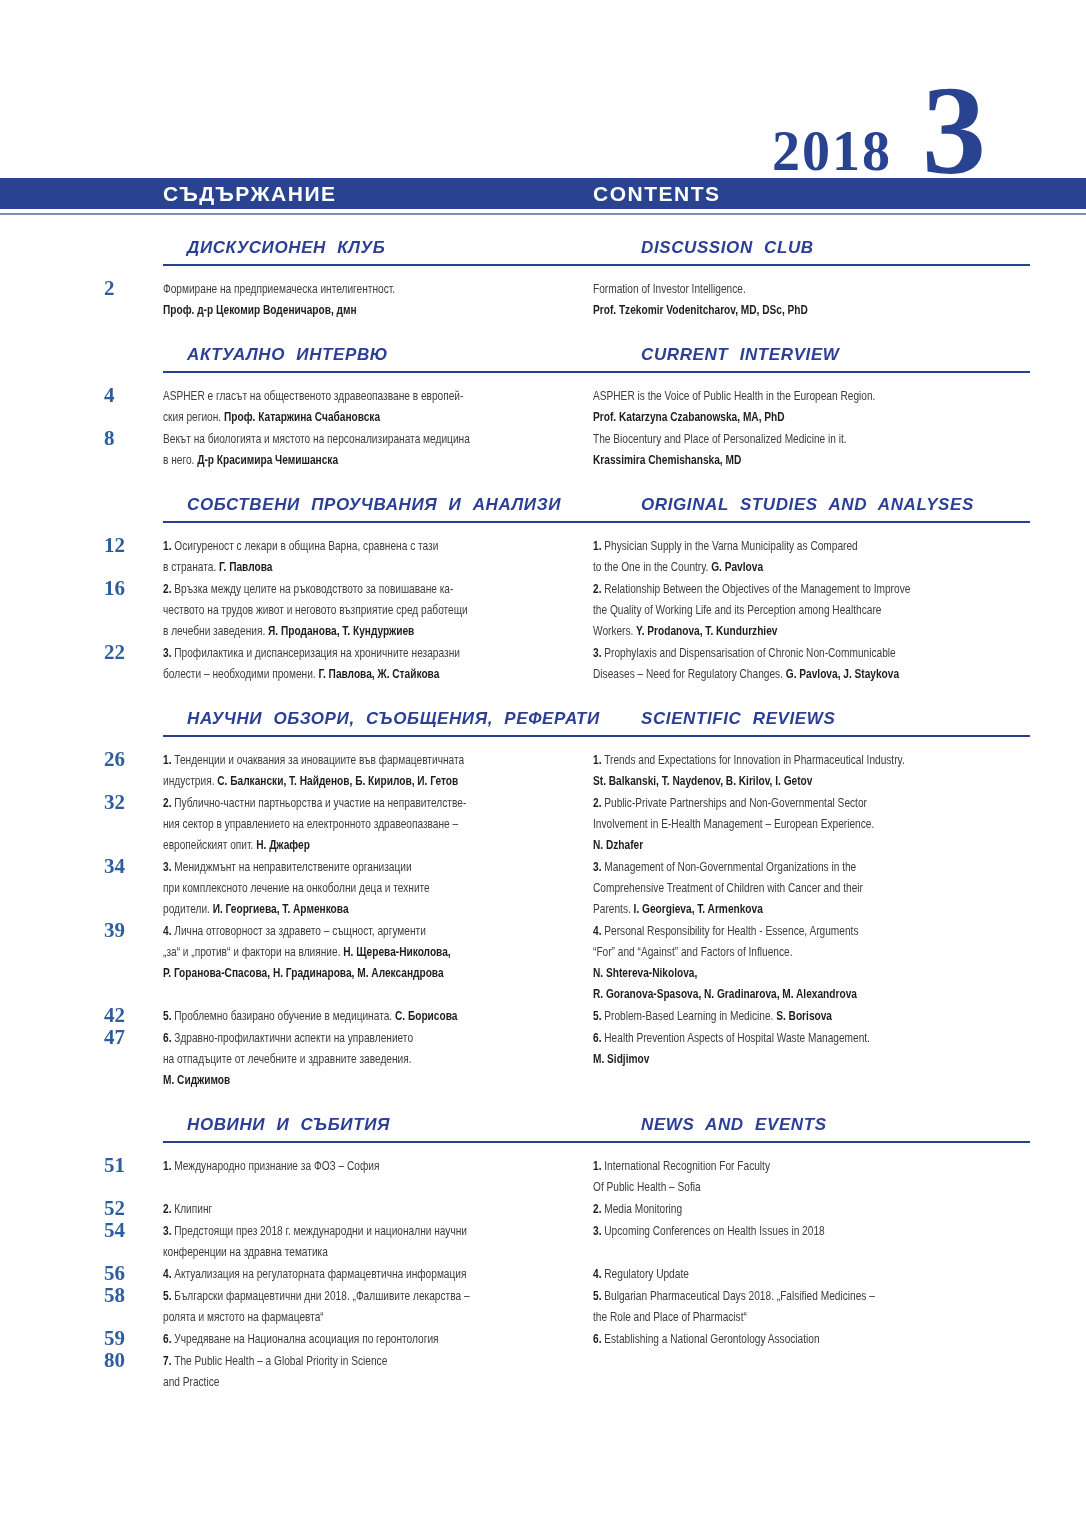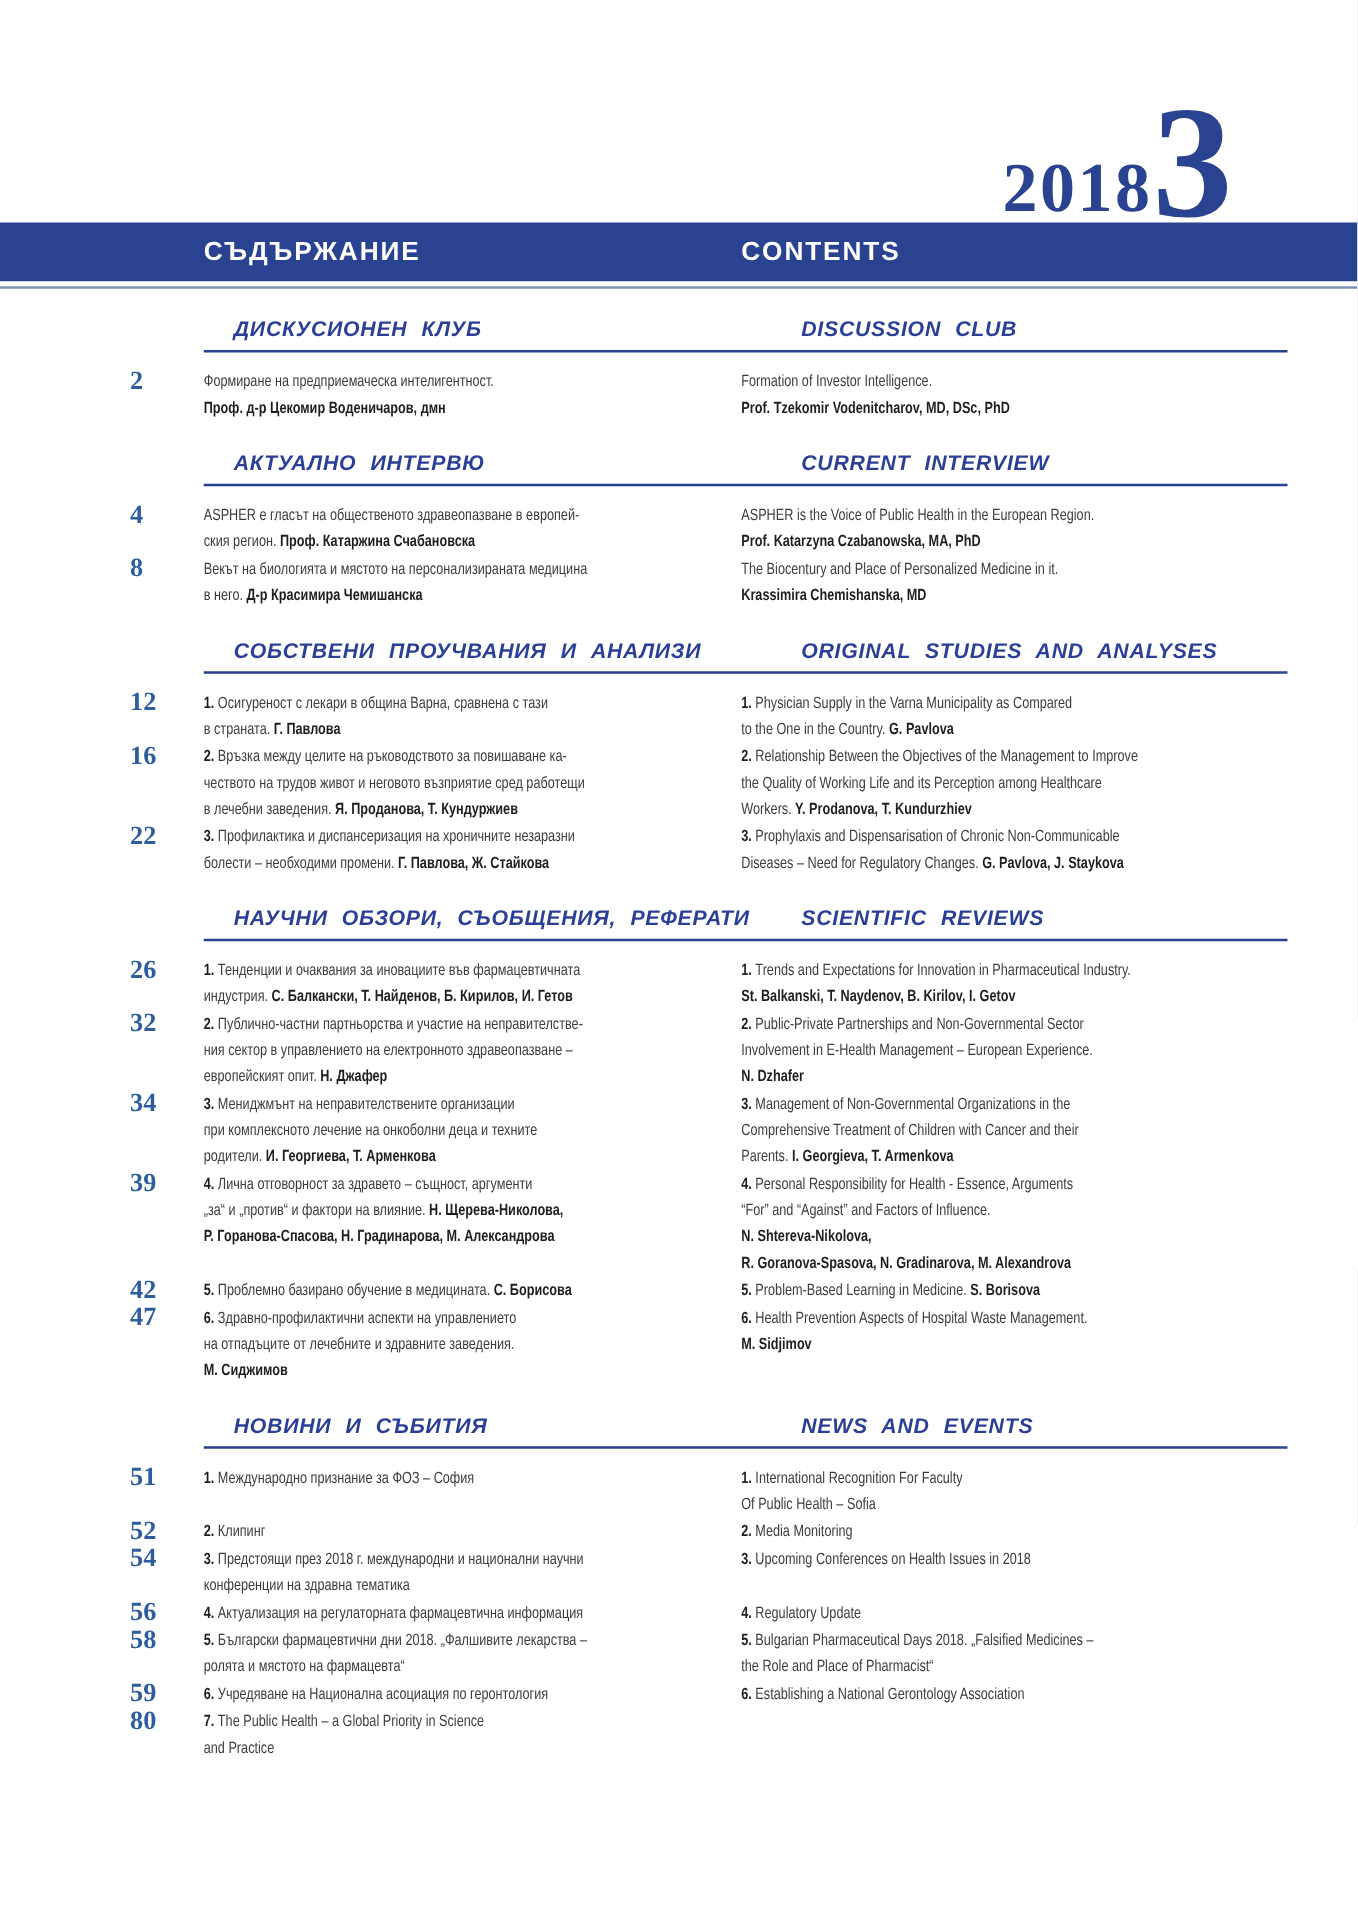--- a/index.html
+++ b/index.html
@@ -9,37 +9,38 @@
     margin:0 auto;
     background:#ffffff;
     overflow:hidden;
     font-family:"Liberation Sans",sans-serif;
     color:var(--text,#3c3c3c);
   }
   
   .masthead{
     height:178px;
     display:flex;justify-content:flex-end;align-items:flex-end;
+    gap:30px;
     padding-right:100px;
     box-sizing:border-box;
     font-family:"Liberation Serif",serif;
     color:var(--bar-blue,#2a4390);
   }
   .masthead .year{
     font-size:56px;font-weight:bold;line-height:.78;
     letter-spacing:2px;
     padding-bottom:4px;
   }
   .masthead .issue{
     font-size:128px;font-weight:bold;line-height:.72;
     padding-bottom:2px;
   }
   
   .titlebar{
-    height:47px;
+    height:31px;
     background:var(--bar-blue,#2a4390);
     display:grid;grid-template-columns:163px 430px 1fr;
     align-items:center;
     color:#fff;font-weight:bold;font-size:21px;letter-spacing:1.5px;
   }
   .titlebar-underline{
     height:2px;background:var(--underline-gray,#8091b8);
     margin-top:4px;
   }
   

